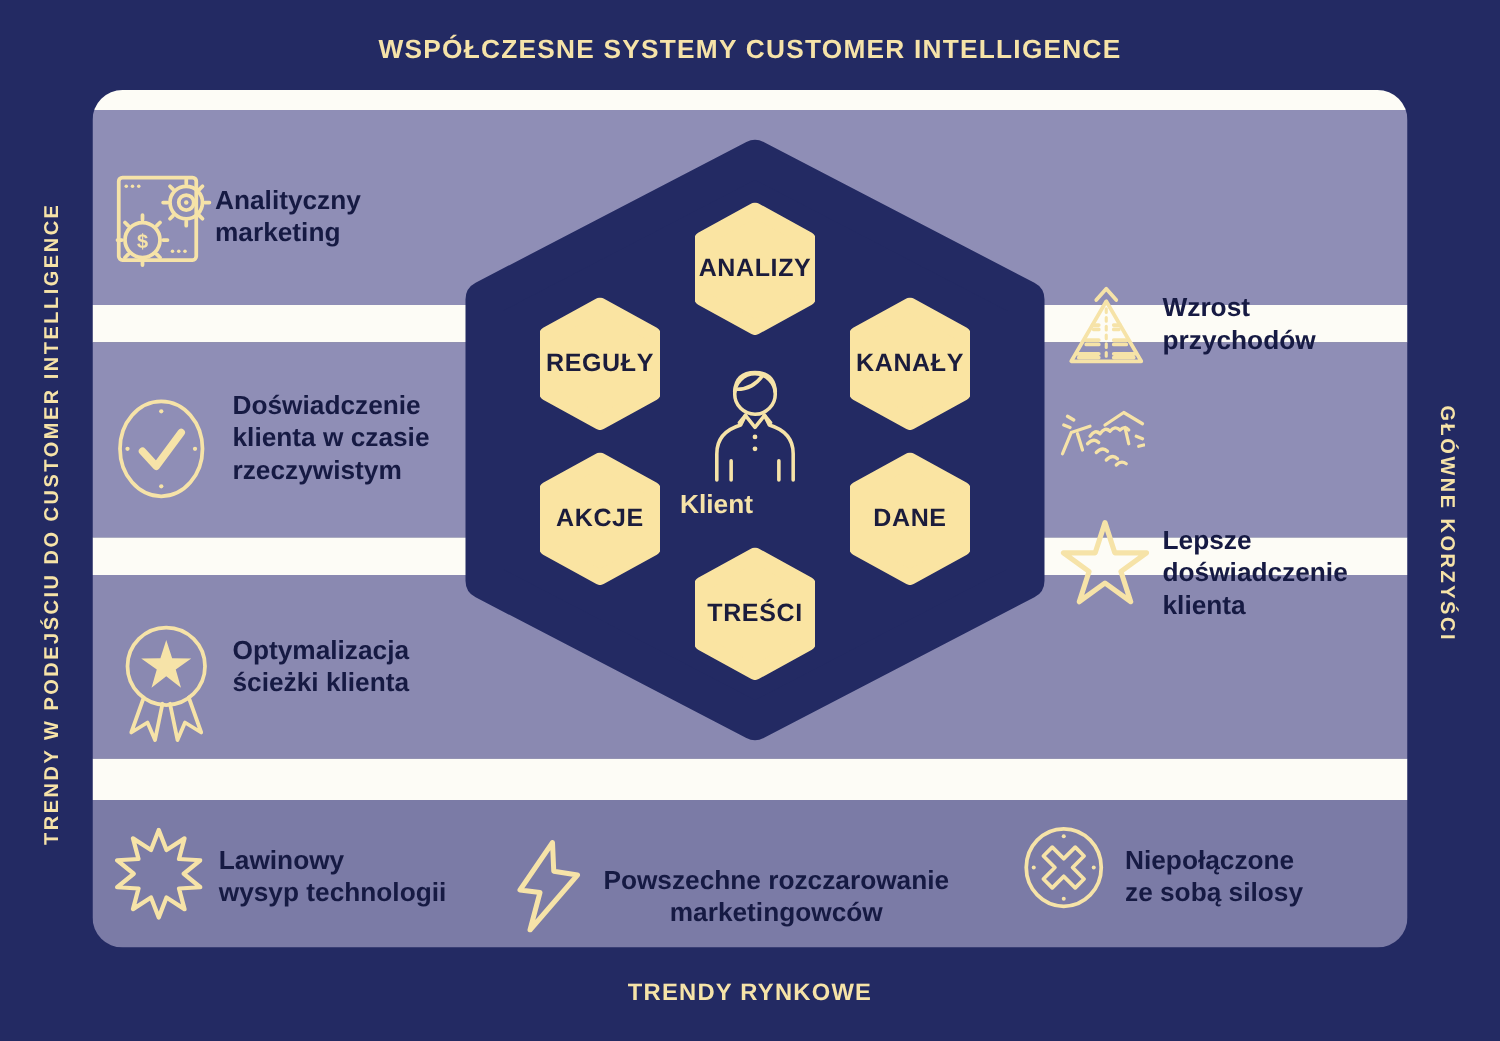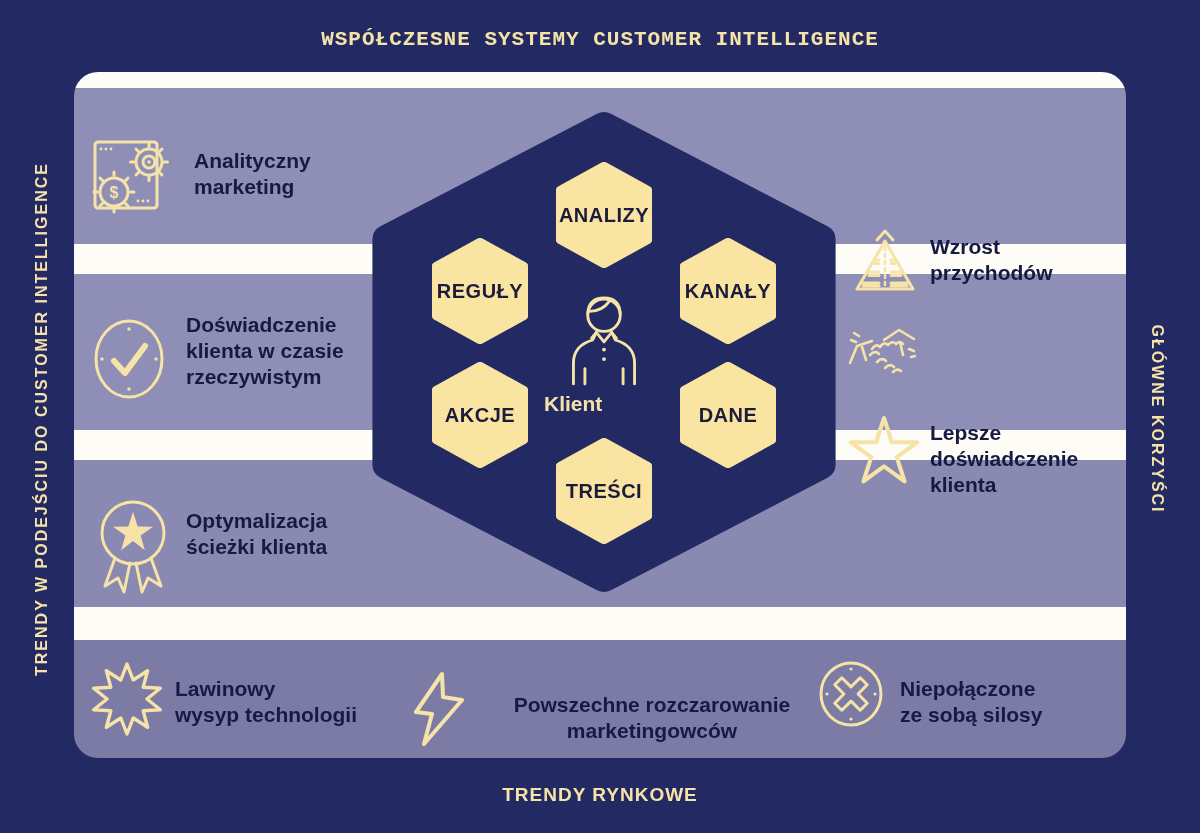--- a/index.html
+++ b/index.html
@@ -3,21 +3,21 @@
 <meta charset="utf-8">
 <style>
   html,body{margin:0;padding:0;background:#232A63;}
   .canvas{
     position:relative;width:1200px;height:833px;overflow:hidden;
     background:#232A63;
     font-family:"Liberation Sans","DejaVu Sans",sans-serif;
   }
   .top-title{
     position:absolute;left:0;top:28px;width:100%;text-align:center;
-    color:#F6E3A8;font-size:21px;font-weight:700;letter-spacing:1px;font-family:Liberation Mono, monospace;
+    color:#F6E3A8;font-size:21px;font-weight:700;letter-spacing:1px;
   }
   .footer-title{
     position:absolute;left:0;top:784px;width:100%;text-align:center;
     color:#F6E3A8;font-size:19px;font-weight:700;letter-spacing:1px;
   }
   .rail{
     position:absolute;color:#F6E3A8;font-size:16px;font-weight:700;
     letter-spacing:2px;text-align:center;white-space:nowrap;
   }
   .rail-left{left:-258px;top:410px;width:600px;transform:rotate(-90deg);}
@@ -141,21 +141,21 @@
         <circle class="fillc" cx="56" cy="71" r="1.4"></circle>
       <circle cx="57" cy="32" r="13"></circle>
       <circle cx="57" cy="32" r="6"></circle>
       <circle class="fillc" cx="57" cy="32" r="1.8"></circle>
       <path d="M57,13.5 L57,17 M70,19 L67.5,21.5 M75.5,32 L72,32 M70,45 L67.5,42.5 M57,50.5 L57,47 M44,45 L46.5,42.5 M38.5,32 L42,32 M44,19 L46.5,21.5"></path>
       <circle cx="22" cy="62" r="14"></circle>
       <path d="M22,42 L22,45.5 M36,48 L33.5,50.5 M42,62 L38.5,62 M36,76 L33.5,73.5 M22,82 L22,78.5 M8,76 L10.5,73.5 M2,62 L5.5,62 M8,48 L10.5,50.5"></path>
       <text x="22" y="68" text-anchor="middle" font-size="16" font-weight="bold" fill="#F6E3A8" stroke="none" font-family="Liberation Sans, sans-serif">$</text>
     </svg>
   </div>
-  <div class="item item-label" style="left:194px;top:148px">Analityczny
+  <div class="item item-label" style="left:172px;top:148px">Analityczny
 marketing</div>
 
   <div class="item" style="left:92px;top:316px">
     <svg class="ic" width="74" height="86" viewBox="0 0 74 86" stroke-width="3">
       <ellipse cx="37" cy="43" rx="33" ry="38"></ellipse>
       <circle class="fillc" cx="37" cy="13" r="1.7"></circle>
       <circle class="fillc" cx="64" cy="43" r="1.7"></circle>
       <circle class="fillc" cx="37" cy="73" r="1.7"></circle>
       <circle class="fillc" cx="10" cy="43" r="1.7"></circle>
       <path d="M22,45 L33,57 L53,30" stroke-width="6"></path>
@@ -215,21 +215,21 @@
     </svg>
   </div>
   <div class="item item-label" style="left:175px;top:676px">Lawinowy
 wysyp technologii</div>
 
   <div class="item" style="left:412px;top:672px">
     <svg class="ic" width="56" height="74" viewBox="0 0 56 74" stroke-width="4">
       <polygon points="30,2 4,40 20,42 12,72 50,28 31,25"></polygon>
     </svg>
   </div>
-  <div class="item item-label center-text" style="left:487px;top:692px;width:330px">Powszechne rozczarowanie
+  <div class="item item-label center-text" style="left:456px;top:692px;width:330px">Powszechne rozczarowanie
 marketingowców</div>
 
   <div class="item" style="left:818px;top:660px">
     <svg class="ic" width="66" height="68" viewBox="0 0 66 68" stroke-width="3">
       <ellipse cx="33" cy="34" rx="30" ry="31"></ellipse>
       <circle class="fillc" cx="33" cy="9" r="1.6"></circle>
       <circle class="fillc" cx="57" cy="34" r="1.6"></circle>
       <circle class="fillc" cx="33" cy="59" r="1.6"></circle>
       <circle class="fillc" cx="9" cy="34" r="1.6"></circle>
       <polygon transform="rotate(45 33 34)" points="28,16 38,16 38,29 51,29 51,39 38,39 38,52 28,52 28,39 15,39 15,29 28,29"></polygon>

